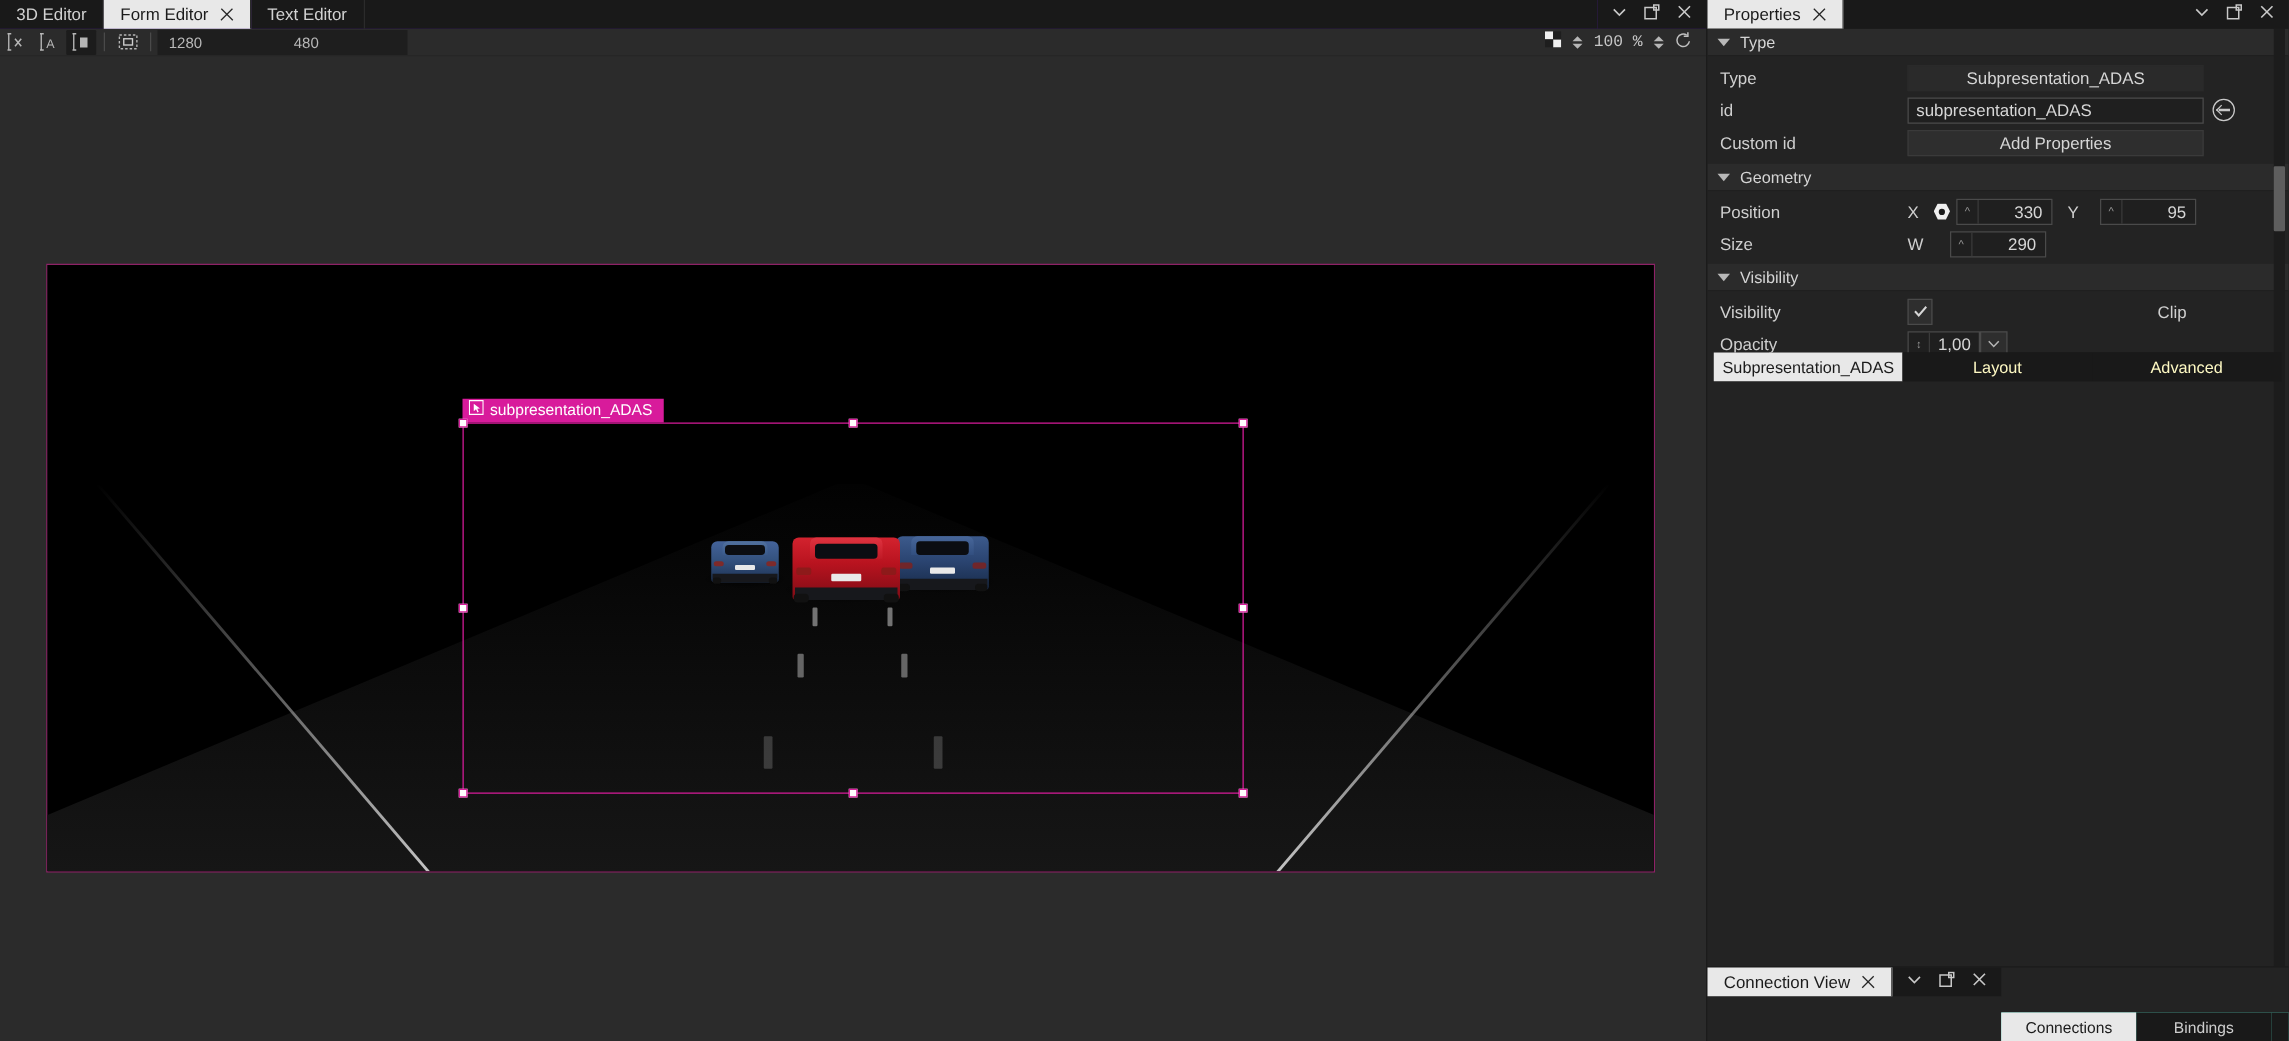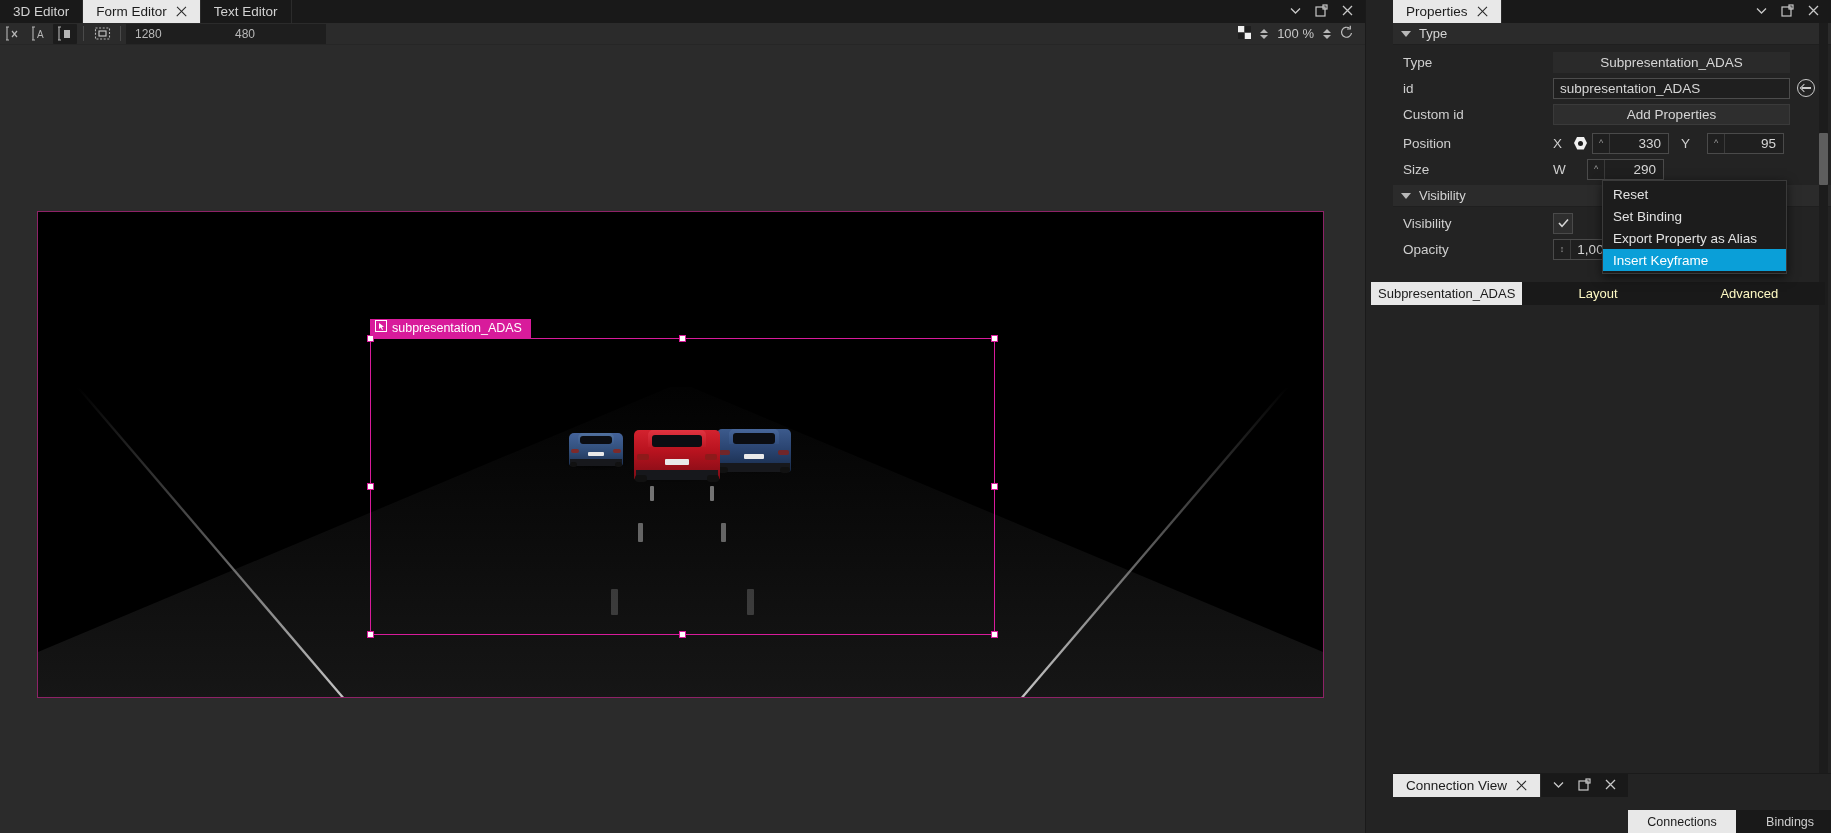--- a/index.html
+++ b/index.html
@@ -71,21 +71,21 @@
   .tbsep { width: 1px; height: 15px; background: #4a4a4a; margin: 0 5px; }
   .dimbox {
     height: 20px; background: #1e1e1e;
     display: flex; align-items: center;
     color: #b9b9b9; font-size: 12px;
   }
   .dimbox .v { width: 100px; padding-left: 9px; }
   .toolbar .tb-spacer { flex: 1; }
   .toolbar-right {
     display: flex; align-items: center; gap: 9px; padding-right: 11px;
-    color: #c6c6c6; font-size: 13px;
+    color: #c6c6c6; font-size: 13px; font-family: Liberation Mono, monospace;
   }
   .spin {
     display: inline-flex; flex-direction: column; justify-content: center;
     gap: 2px; line-height: 0;
   }
   .spin i {
     display: block; width: 0; height: 0;
     border-left: 4px solid transparent; border-right: 4px solid transparent;
   }
   .spin i.up   { border-bottom: 4px solid #b6b6b6; }
@@ -183,21 +183,20 @@
     background: #d81b9b; color: #fff;
     font-size: 12.5px; line-height: 19px; white-space: nowrap;
     display: flex; align-items: center; gap: 5px;
   }
 
   
   .right-panel {
     width: 466px; height: 833px; background: #232323;
     display: flex; flex-direction: column; position: relative;
     border-left: 1px solid #1a1a1a;
-    padding-left: 27px;
   }
   .panel-tabstrip {
     height: 23px; background: #191919; display: flex; align-items: stretch;
     flex: 0 0 23px;
   }
   .panel-tabstrip .spacer { flex: 1; }
   .panel-tabstrip-right {
     display: flex; align-items: center; gap: 13px; padding: 0 11px; color: #c8c8c8;
   }
 
@@ -537,20 +536,24 @@
         </div>
         <span class="revert-ico"></span>
       </div>
       <div class="prop-row">
         <div class="prop-label">Custom id</div>
         <div class="field btn" style="width:237px;">
           <span>Add Properties</span>
         </div>
       </div>
 
+      <div class="section-head" style="margin-top:4px;">
+        <span class="caret"></span>
+        <span>Geometry</span>
+      </div>
       <div class="prop-row" style="margin-top:3px;">
         <div class="prop-label">Position</div>
         <span class="axis">X</span>
         <span class="bind-dot"></span>
         <div class="numbox" style="width:77px;">
           <span class="stepper">^</span>
           <span>330</span>
         </div>
         <span class="axis" style="margin-left:12px;">Y</span>
         <div class="numbox" style="width:77px;margin-left:10px;">
@@ -587,34 +590,20 @@
           <span class="stepper">↕</span>
           <span style="flex:1;text-align:center;">1,00</span>
         </div>
         <div style="width:22px;height:21px;background:#2e2e2e;border:1px solid #4a4a4a;display:flex;align-items:center;justify-content:center;">
           <svg width="10" height="8" viewBox="0 0 10 8">
               <path d="M1 2 L5 6.2 L9 2" stroke="#b6b6b6" stroke-width="1.2" fill="none"></path>
             </svg>
         </div>
       </div>
 
-      <div class="ctxmenu" style="left:209px;top:157px;">
-        <div class="ctxitem">
-          <span>Reset</span>
-        </div>
-        <div class="ctxitem">
-          <span>Set Binding</span>
-        </div>
-        <div class="ctxitem">
-          <span>Export Property as Alias</span>
-        </div>
-        <div class="ctxitem sel">
-          <span>Insert Keyframe</span>
-        </div>
-      </div>
 
       <div class="vscroll">
         <div class="thumb"></div>
       </div>
     </div>
 
     <div class="bottom-dock">
       <div class="dock-tabstrip">
         <div class="tab active">
           <span>Connection View</span>

